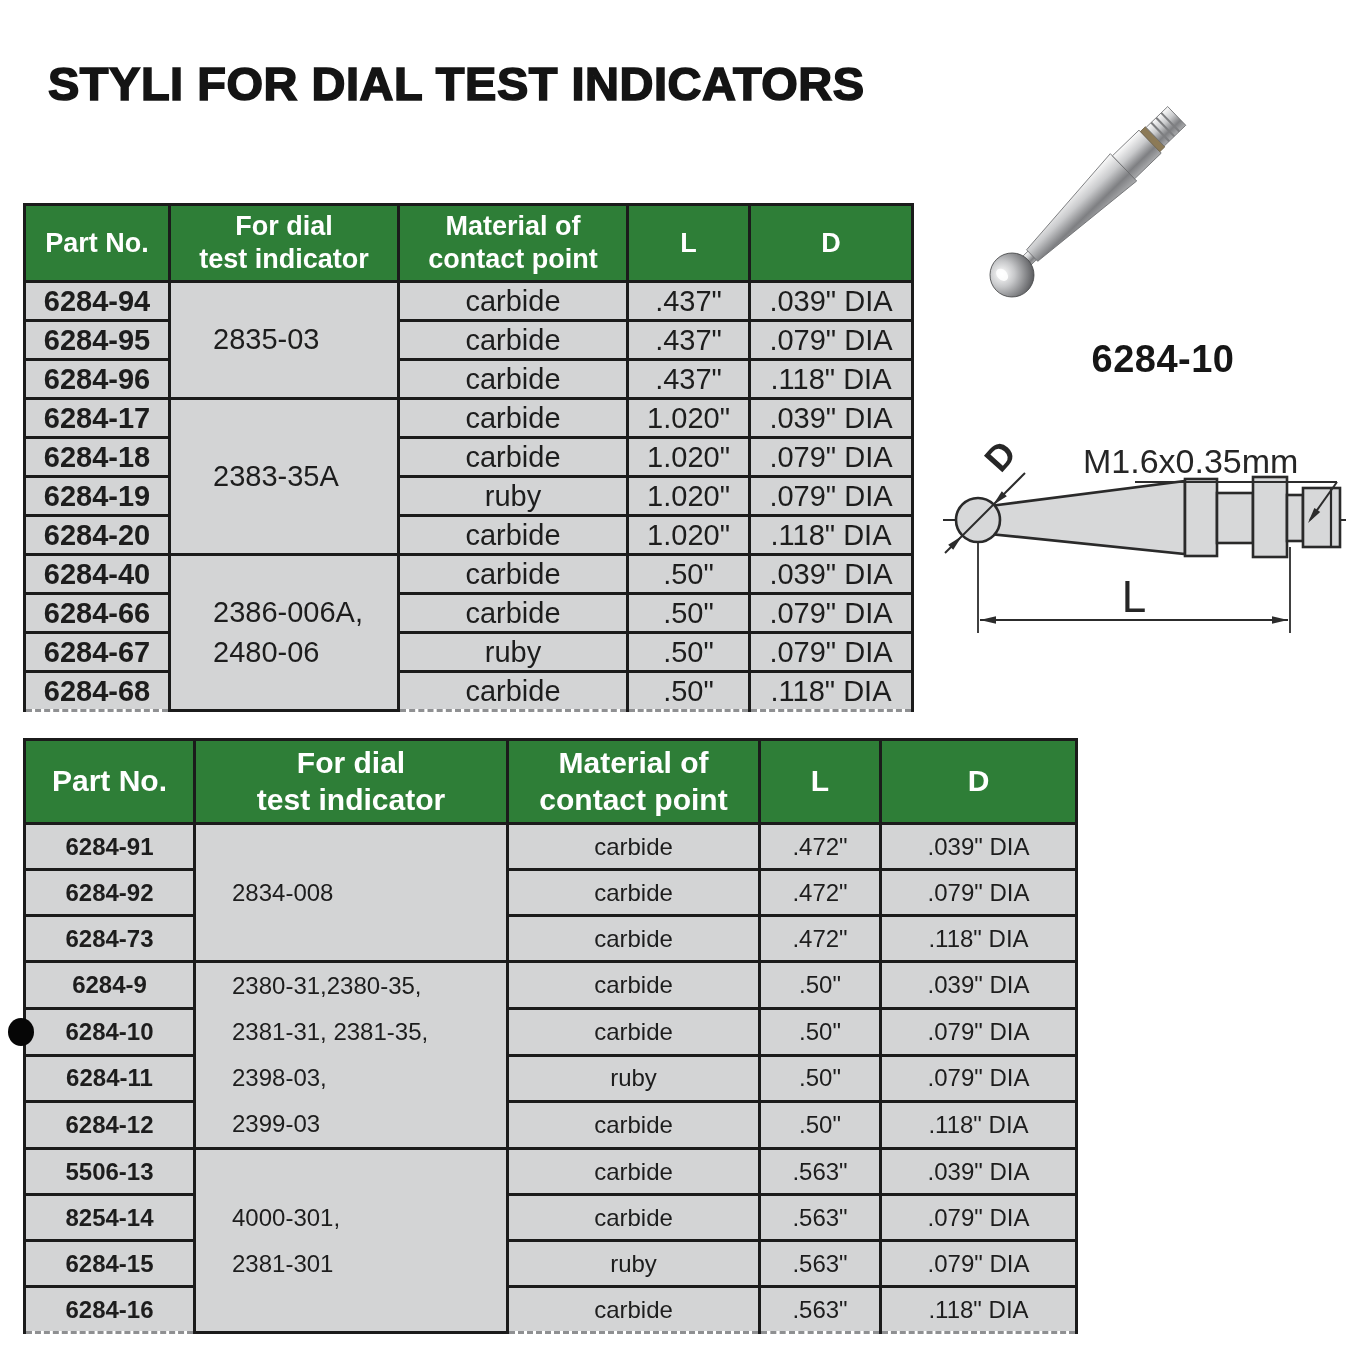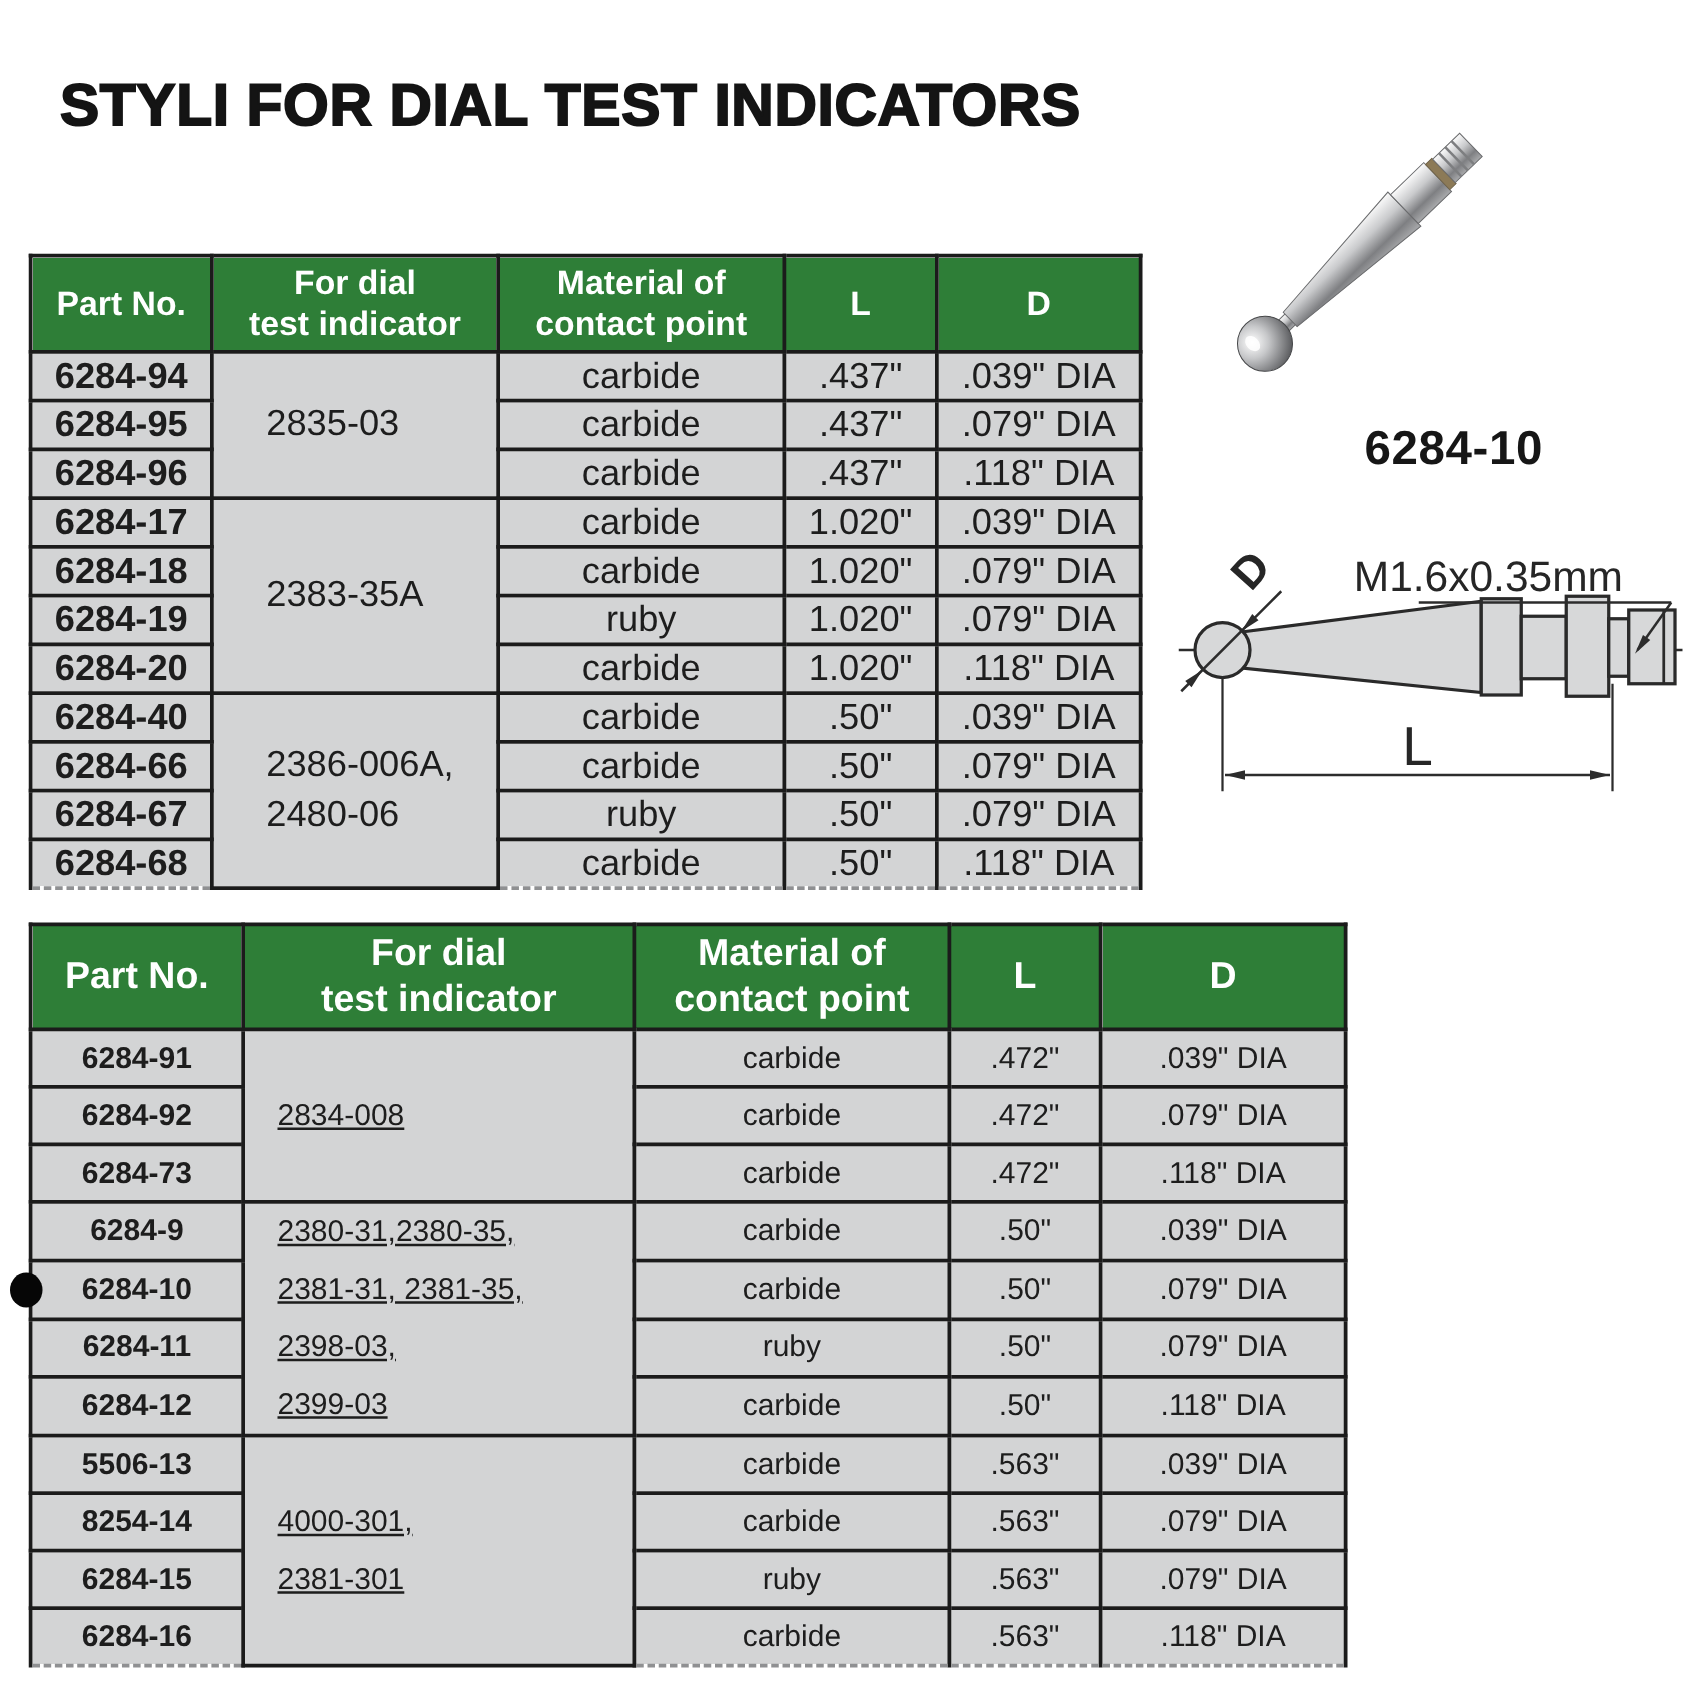--- a/index.html
+++ b/index.html
@@ -27,21 +27,21 @@
   tr.last-row td{border-bottom:3px dashed #8f9092;}
   
   .t1{position:absolute;left:23px;top:203px;}
   .t1 thead th{height:74px;font-size:27px;}
   .t1 tbody td{height:36px;font-size:29px;}
   .t1 td.indicator{padding-left:42px;line-height:39.5px;}
   
   .t2{position:absolute;left:23px;top:738px;}
   .t2 thead th{height:81px;font-size:30px;}
   .t2 tbody td{height:43px;font-size:24px;}
-  .t2 td.indicator{padding-left:26px;line-height:46px;text-decoration:underline;}
+  .t2 td.indicator{padding-left:36px;line-height:46px;}
   .bullet{
     position:absolute;left:8px;top:1018px;width:26px;height:28px;
     background:#060606;border-radius:50%;
   }
   .photo{position:absolute;left:940px;top:62px;width:320px;height:280px;}
   .photo-label{
     position:absolute;left:1040px;top:338px;width:246px;text-align:center;
     font-size:38px;font-weight:700;color:#161616;letter-spacing:0.5px;
   }
   .diagram{position:absolute;left:930px;top:435px;width:430px;height:212px;}

